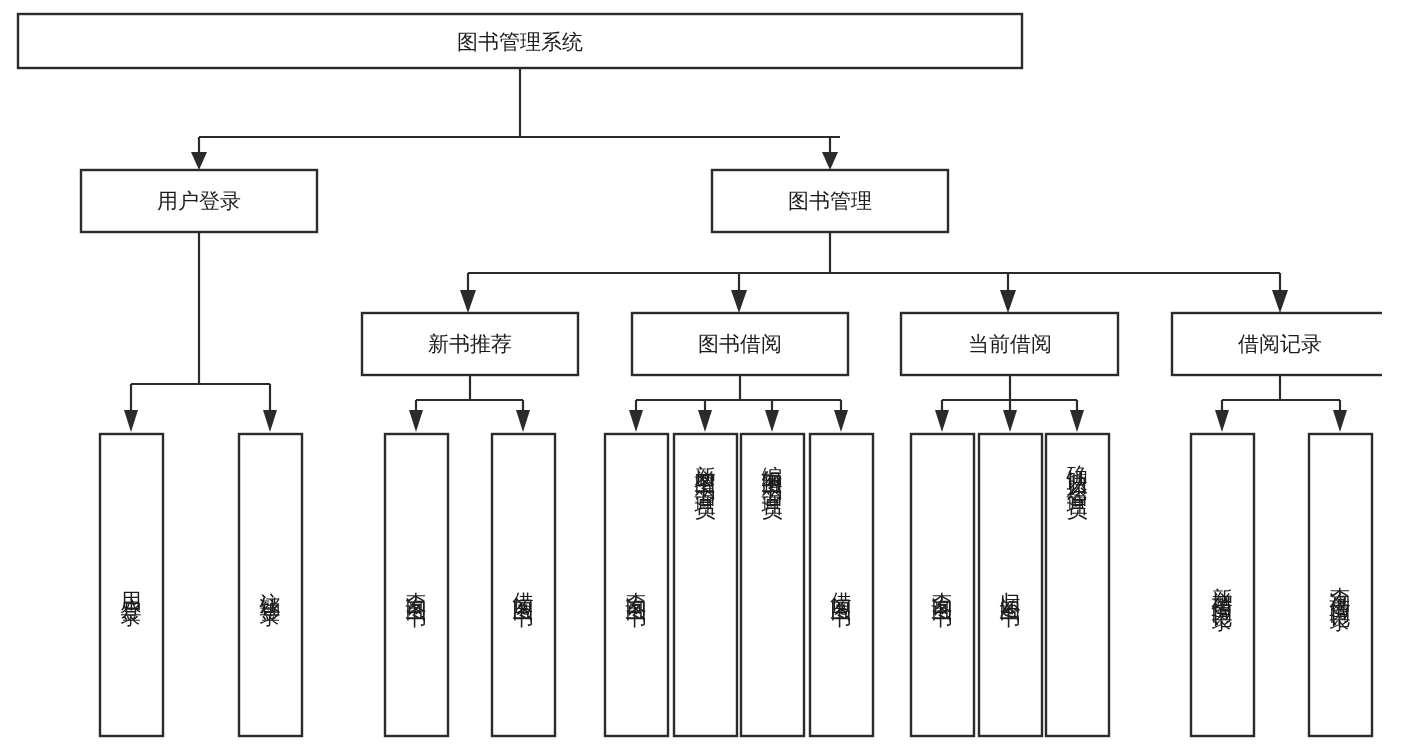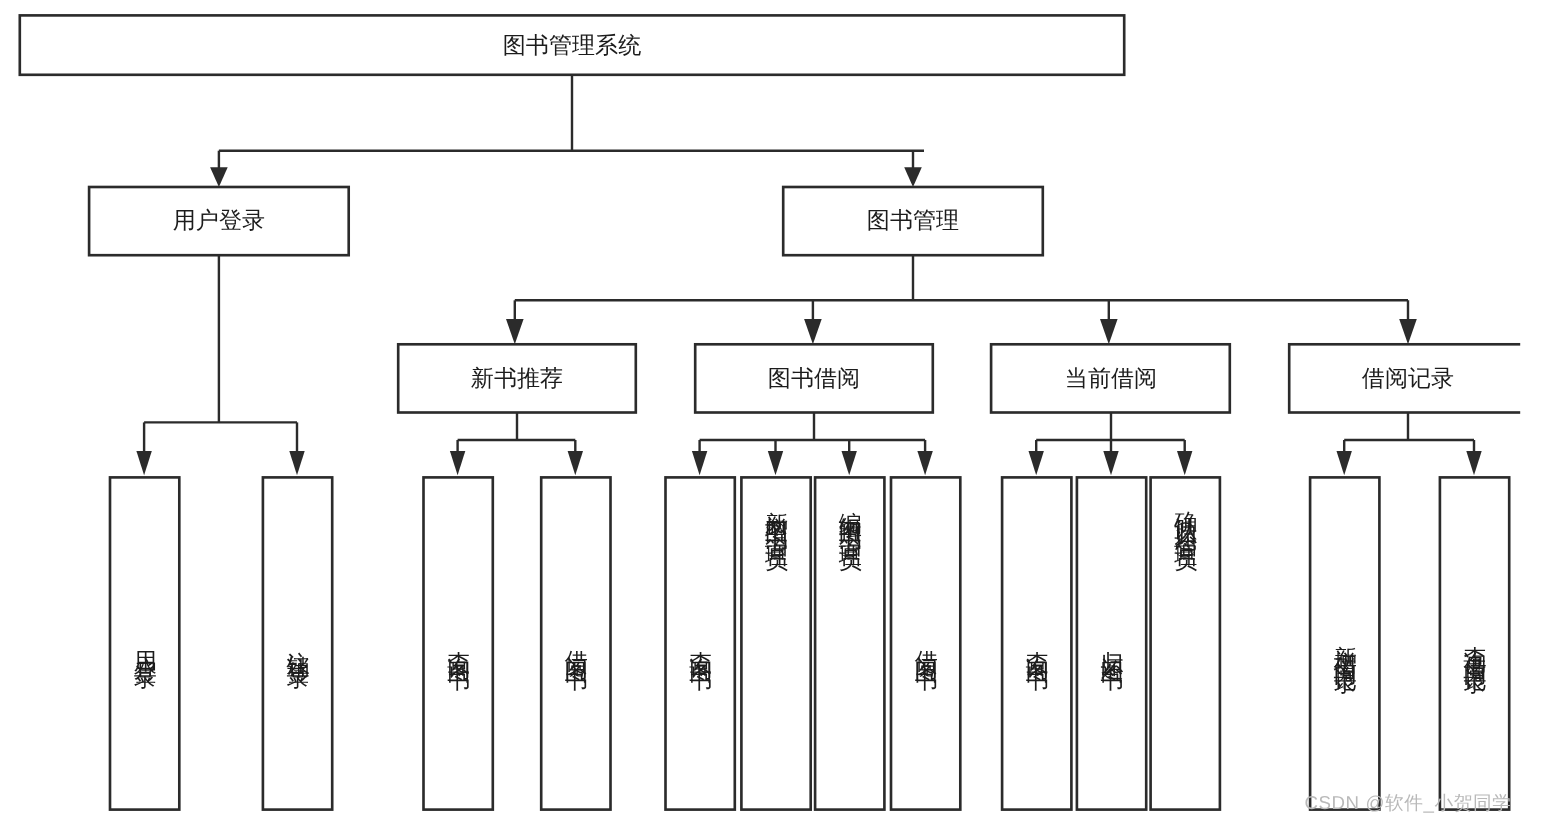--- a/index.html
+++ b/index.html
@@ -214,15 +214,14 @@
   <div class="vlabel" style="left:741px; top:434px; width:63px; height:302px; justify-content:flex-start; padding-top:14px; box-sizing:border-box;">编辑图书（管理员）</div>
   <div class="vlabel" style="left:810px; top:434px; width:63px; height:302px;">借阅图书</div>
 
   <div class="vlabel" style="left:911px; top:434px; width:63px; height:302px;">查询图书</div>
   <div class="vlabel" style="left:979px; top:434px; width:63px; height:302px;">归还图书</div>
   <div class="vlabel" style="left:1046px; top:434px; width:63px; height:302px; justify-content:flex-start; padding-top:14px; box-sizing:border-box;">确认归还（管理员）</div>
 
   <div class="vlabel" style="left:1191px; top:434px; width:63px; height:302px;">新增借阅记录</div>
   <div class="vlabel" style="left:1309px; top:434px; width:63px; height:302px;">查询借阅记录</div>
 
-  <div class="watermark">CSDN @软件_小贺同学</div>
 
 </div>
 
 </body></html>

